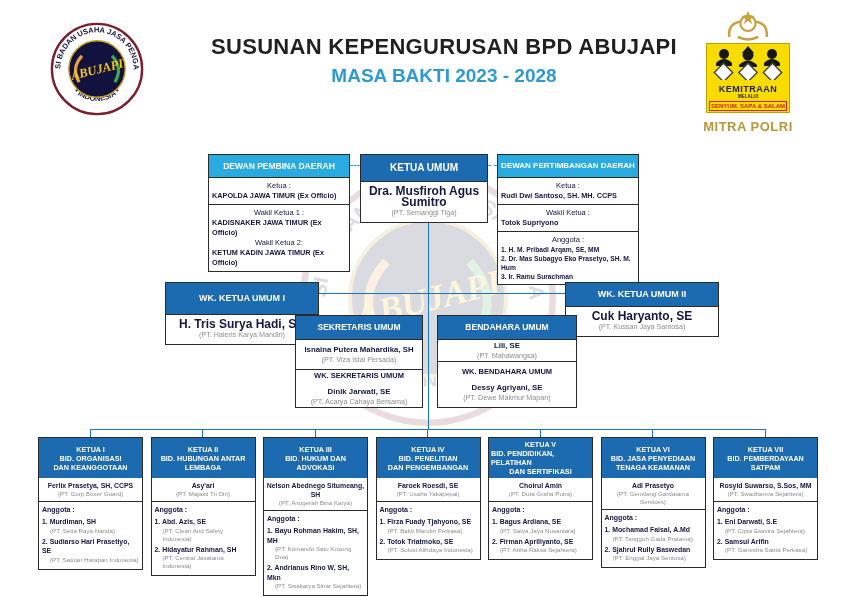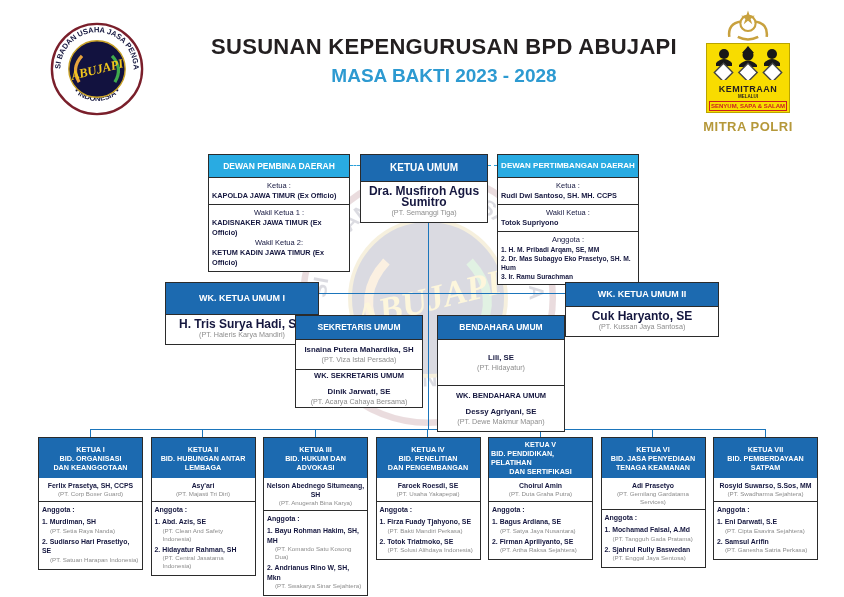--- a/index.html
+++ b/index.html
@@ -190,25 +190,25 @@
       <div class="nm" style="font-size:7.8px;">Isnaina Putera Mahardika, SH</div>
       <div class="pt">(PT. Viza Istal Persada)</div>
     </div>
     <div class="sec" style="padding:0 2px;">
       <div class="nm" style="font-size:7.5px;">WK. SEKRETARIS UMUM</div>
       <div class="nm" style="font-size:7.8px;margin-top:5px;">Dinik Jarwati, SE</div>
       <div class="pt">(PT. Acarya Cahaya Bersama)</div>
     </div>
   </div>
 
-  <div class="box" style="left:437px;top:315px;width:128px;">
+  <div class="box" style="left:437px;top:315px;width:140px;">
     <div class="bhead blue" style="height:23px;font-size:8.5px;">BENDAHARA UMUM</div>
-    <div class="sec" style="padding:12px 2px;">
+    <div class="sec" style="padding:0 2px;">
       <div class="nm" style="font-size:7.8px;">Lili, SE</div>
-      <div class="pt">(PT. Hidayatur)</div>
+      <div class="pt">(PT. Mahawangsa)</div>
     </div>
     <div class="sec" style="padding:4px 2px;">
       <div class="nm" style="font-size:7.5px;">WK. BENDAHARA UMUM</div>
       <div class="nm" style="font-size:7.8px;margin-top:5px;">Dessy Agriyani, SE</div>
       <div class="pt">(PT. Dewe Makmur Mapan)</div>
     </div>
   </div>
 
   <div class="div-box" style="left:38px;">
     <div class="bhead blue div-head">

